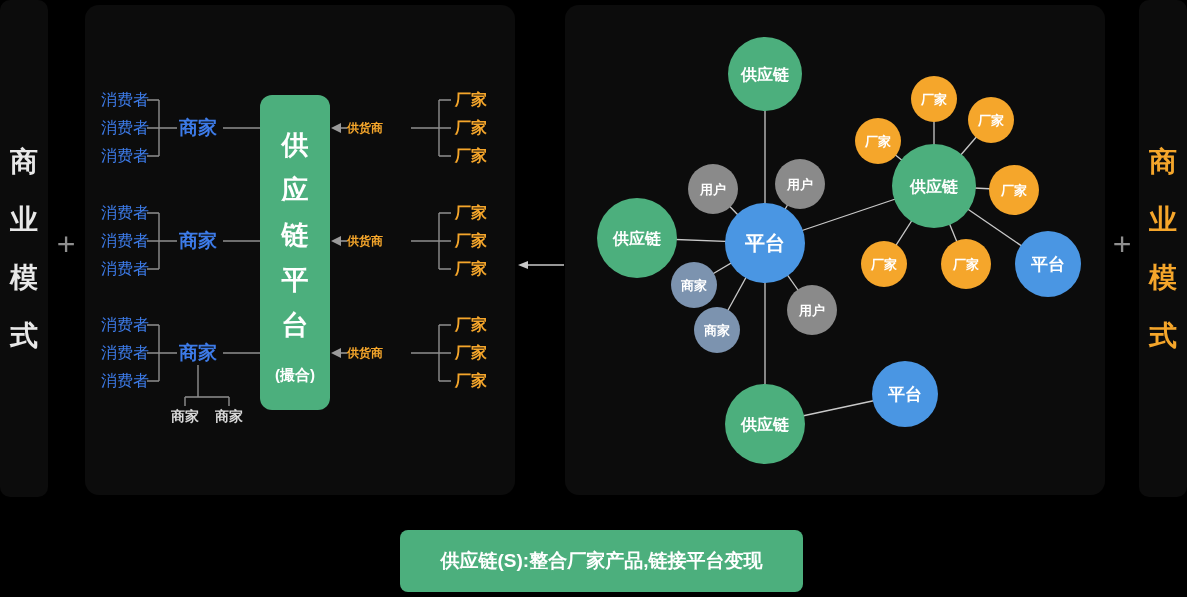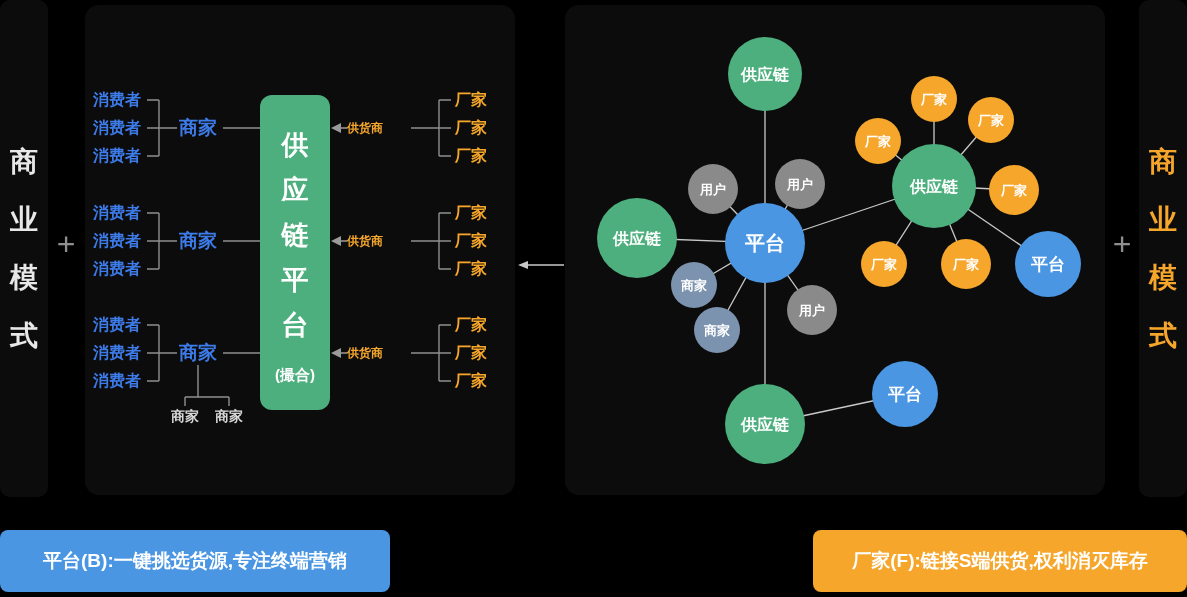--- a/index.html
+++ b/index.html
@@ -19,21 +19,21 @@
   #right-strip{left:1139px}
   #right-strip span{color:var(--orange,#F5A62B)}
 
   .plus{position:absolute;top:226px;width:36px;text-align:center;color:#8f8f8f;font-size:32px;font-weight:400}
   #plus-left{left:48px}
   #plus-right{left:1104px}
 
   .overlay-svg{position:absolute;left:0;top:0;width:100%;height:100%}
 
   .flow-label{position:absolute;height:22px;line-height:22px;font-weight:700;white-space:nowrap}
-  .consumer{left:8px;width:60px;color:var(--text_blue,#3D7BE8);font-size:16px;font-weight:700}
+  .consumer{left:16px;width:60px;color:var(--text_blue,#3D7BE8);font-size:16px;font-weight:400}
   .merchant{left:94px;width:44px;color:var(--text_blue,#3D7BE8);font-size:19px}
   .supplier{left:262px;width:64px;color:var(--text_orange,#F5A62B);font-size:12px}
   .factory{left:370px;width:44px;color:var(--text_orange,#F5A62B);font-size:16px;font-weight:600}
   .submerchant{position:absolute;top:402px;width:40px;text-align:center;color:#d9d9d9;font-size:14px;font-weight:600;line-height:18px}
 
   .platform-box{position:absolute;left:175px;top:90px;width:70px;height:315px;border-radius:12px;
                 background:var(--green,#4CAF7D);display:flex;flex-direction:column;align-items:center;padding-top:28px}
   .platform-box .ch{color:#fff;font-size:27px;font-weight:700;line-height:45px}
   .platform-box .sub{color:#fff;font-size:15px;font-weight:600;margin-top:18px}
 
@@ -219,16 +219,15 @@
 
   <div class="plus" id="plus-right">+</div>
 
   <div class="strip" id="right-strip">
     <span>商</span>
     <span>业</span>
     <span>模</span>
     <span>式</span>
   </div>
 
-  <div class="banner" id="banner-platform" style="background: rgb(74, 150, 227);">平台(B):一键挑选货源,专注终端营销</div>
-  <div class="banner" id="banner-factory" style="background: rgb(245, 166, 43);">厂家(F):链接S端供货,权利消灭库存</div>
+  <div class="banner" id="banner-supplychain" style="background: rgb(76, 175, 125);">供应链(S):整合厂家产品,链接平台变现</div>
 
 </div>
 
 </body></html>

